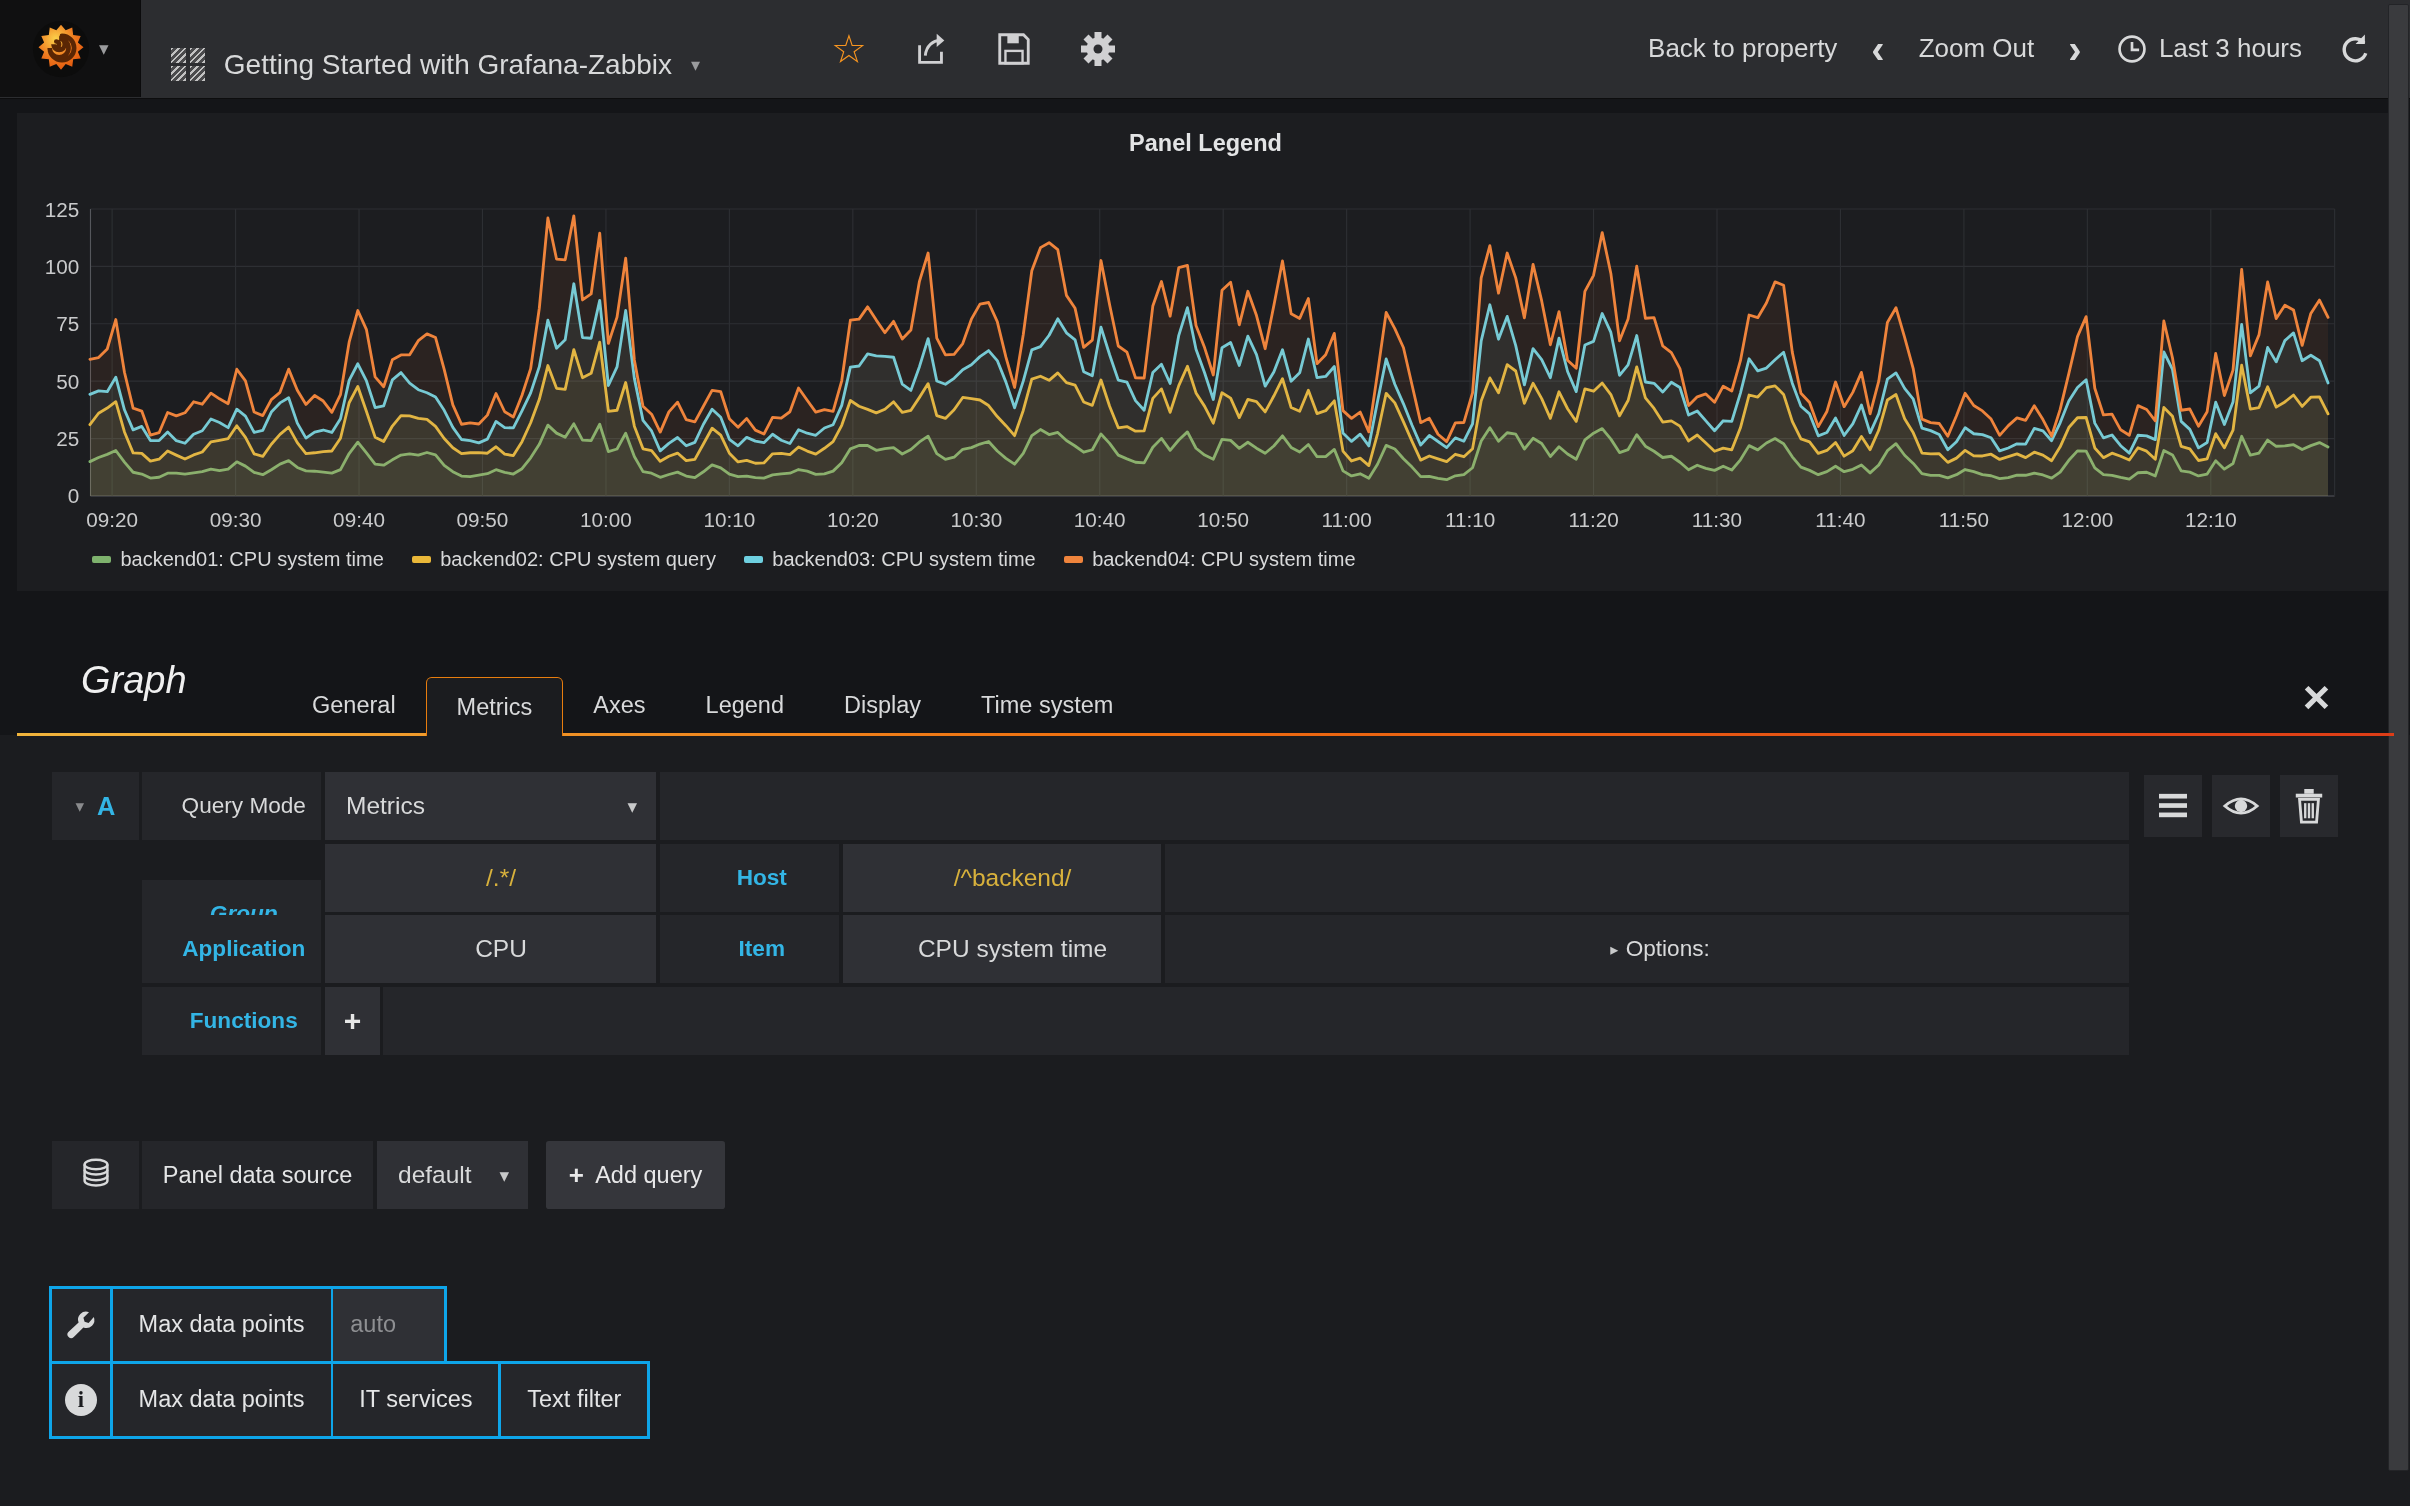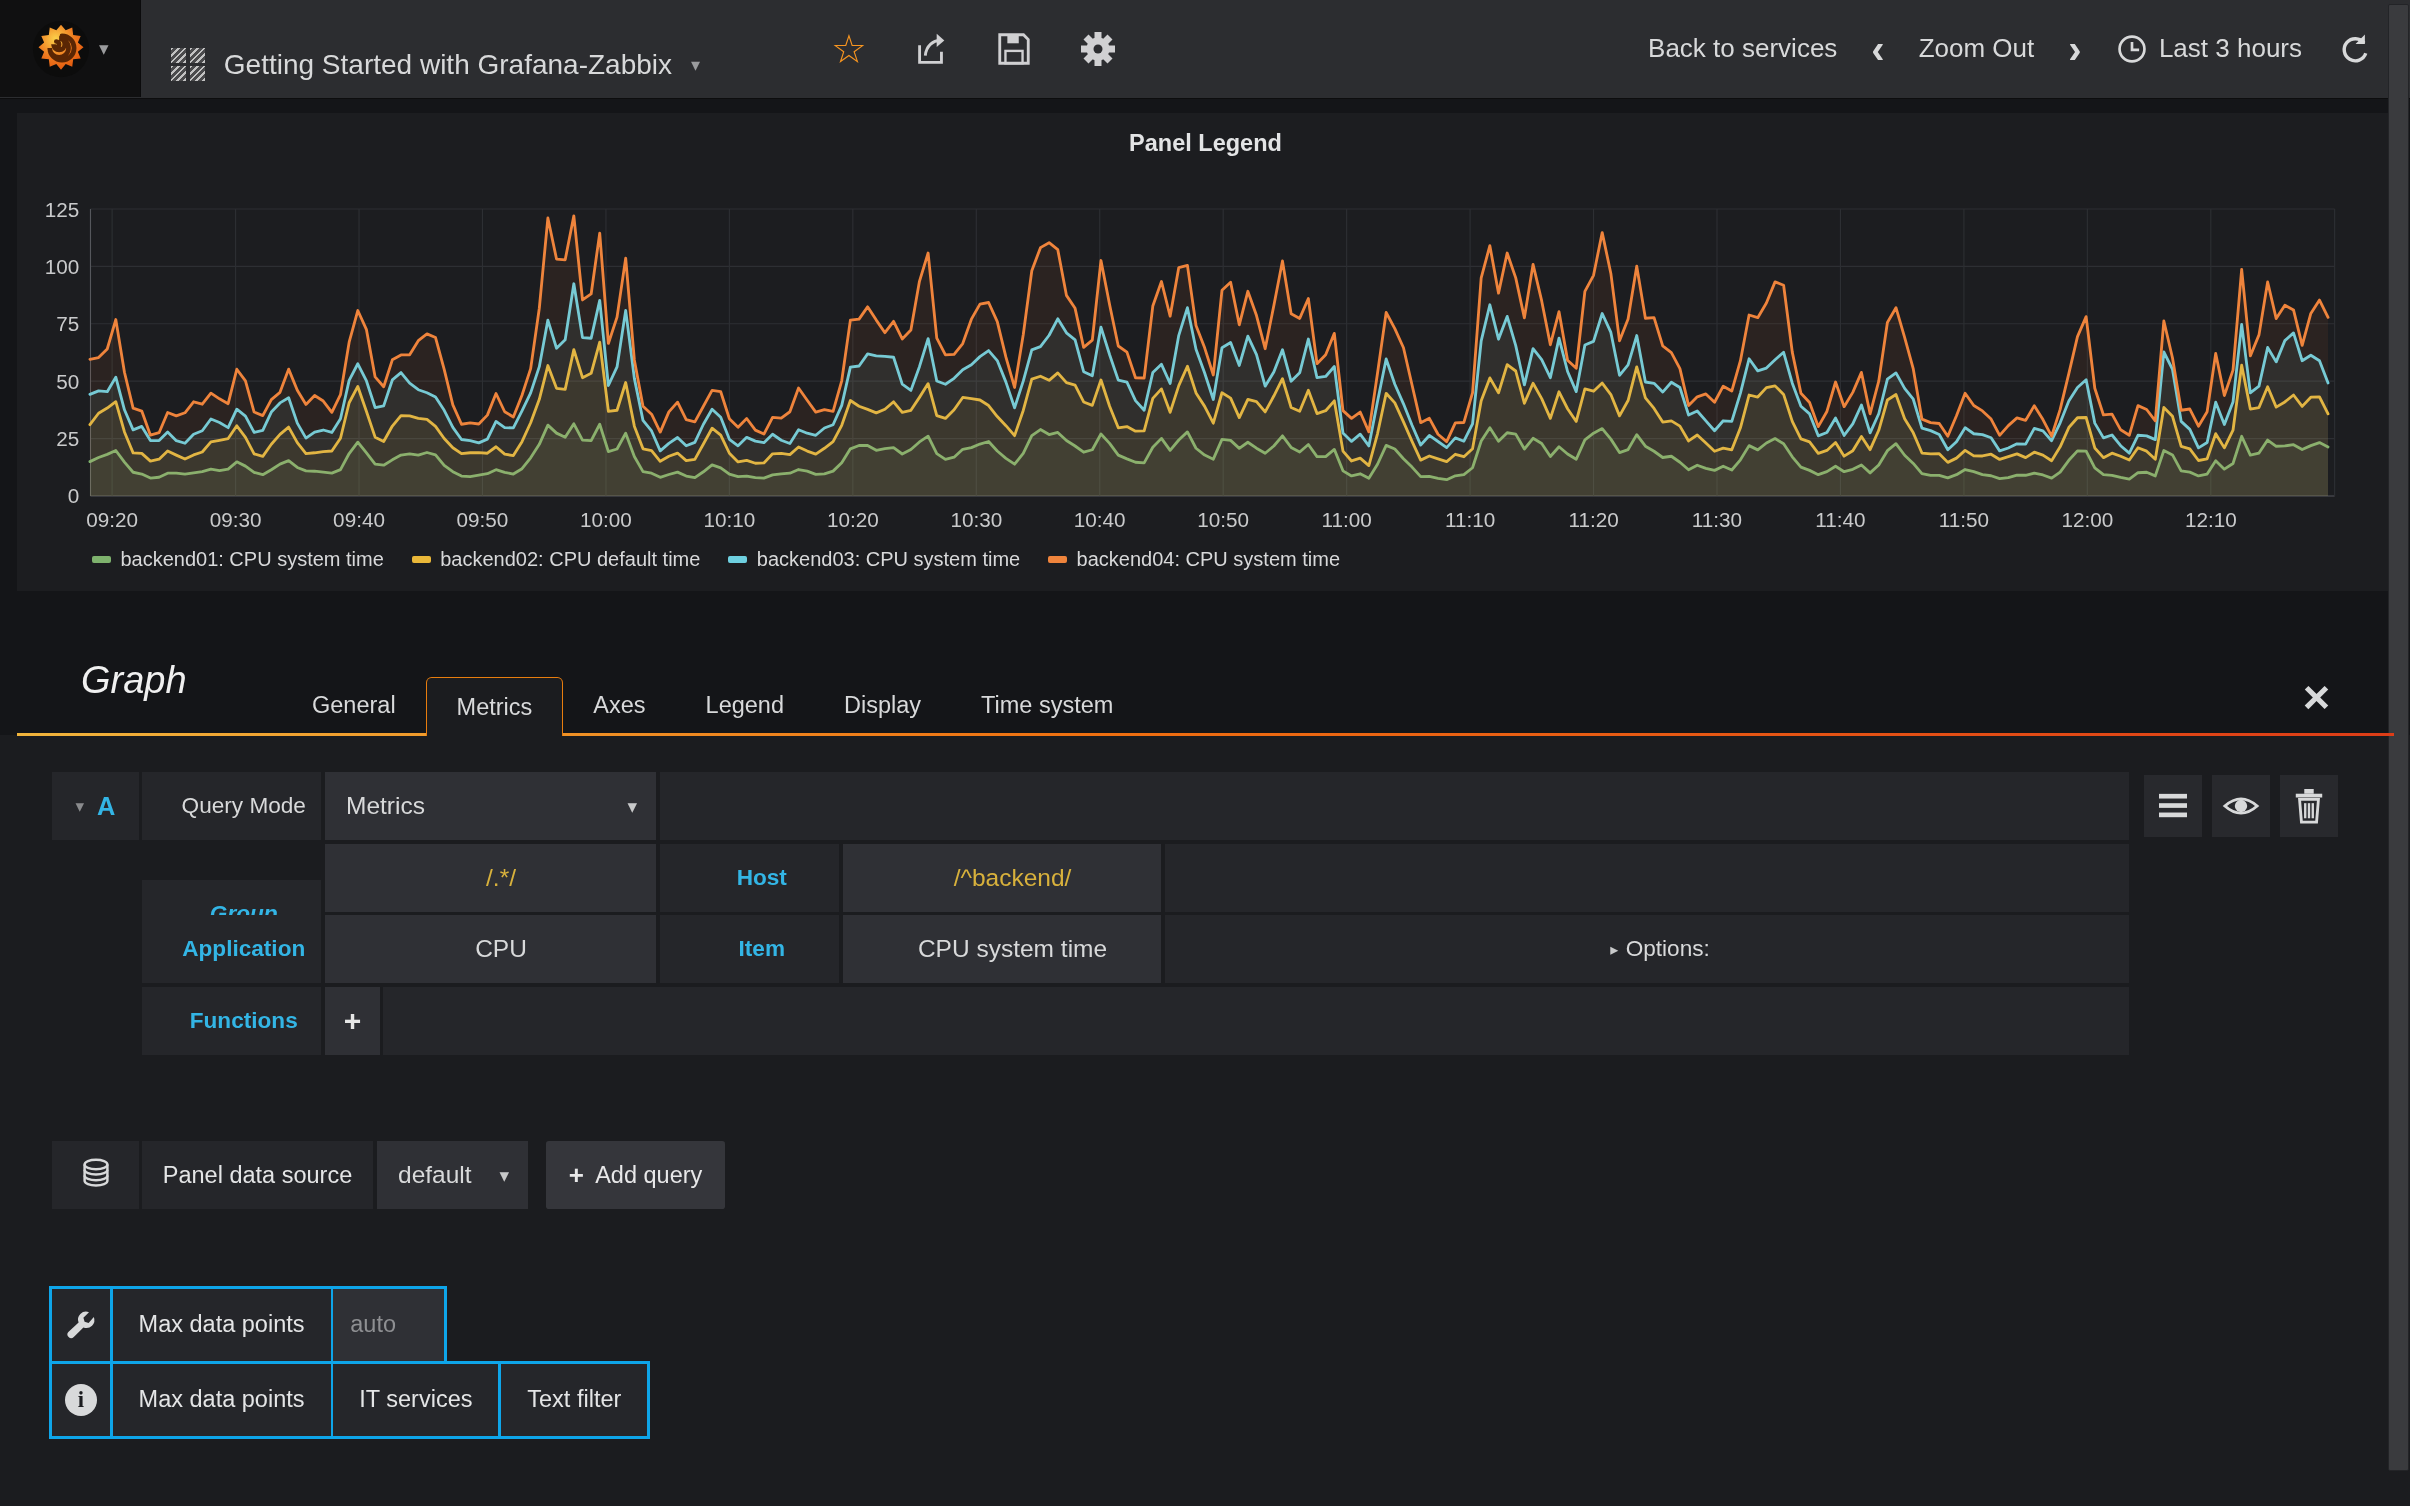--- a/index.html
+++ b/index.html
@@ -130,21 +130,21 @@
               <line x1="3" y1="20" x2="37" y2="20"></line>
             <line x1="8" y1="8" x2="32" y2="32"></line>
               <line x1="32" y1="8" x2="8" y2="32"></line>
           </g>
           <circle cx="20" cy="20" r="11.5" fill="#d0d0d2"></circle>
           <circle cx="20" cy="20" r="4.5" fill="#2c2d30"></circle>
         </svg>
       </span>
     </div>
     <div class="nav-right">
-      <span class="nav-text">Back to services</span>
+      <span class="nav-text">Back to property</span>
       <span class="chev">‹</span>
       <span class="nav-text">Zoom Out</span>
       <span class="chev">›</span>
       <span class="time-group">
         <span>
           <svg class="ic" width="32" height="32" viewBox="0 0 36 36" fill="none" stroke="#d8d9da" stroke-width="3">
             <circle cx="18" cy="18" r="14"></circle>
             <path d="M18 10 v9 h8"></path>
           </svg>
         </span>
@@ -221,21 +221,21 @@
         <polygon points="76.4,261.8 85.6,259.9 94.8,250.8 103.9,219.5 113.1,275.5 122.3,313.7 131.5,316.8 140.7,342.4 149.9,339.8 159.0,318.3 168.2,321.9 177.4,318.6 186.6,306.9 195.8,309.5 205.0,297.7 214.1,303.8 223.3,308.9 232.5,272.3 241.7,284.7 250.9,317.8 260.1,321.6 269.2,304.6 278.4,296.9 287.6,272.2 296.8,294.6 306.0,309.7 315.2,300.3 324.4,306.1 333.5,318.1 342.7,299.3 351.9,243.6 361.1,209.9 370.3,230.3 379.5,280.5 388.6,290.9 397.8,262.3 407.0,257.1 416.2,256.9 425.4,242.0 434.6,234.7 443.7,238.6 452.9,272.4 462.1,310.2 471.3,330.8 480.5,329.3 489.7,330.5 498.8,321.1 508.0,298.1 517.2,317.5 526.4,323.0 535.6,299.9 544.8,271.7 554.0,207.5 563.1,111.6 572.3,155.2 581.5,156.0 590.7,109.3 599.9,198.7 609.1,192.3 618.2,127.7 627.4,244.9 636.6,216.9 645.8,154.2 655.0,262.4 664.2,311.7 673.3,320.1 682.5,339.1 691.7,317.6 700.9,307.3 710.1,325.9 719.3,328.2 728.4,311.7 737.6,294.8 746.8,296.2 756.0,324.9 765.2,333.9 774.4,324.7 783.6,337.0 792.7,341.2 801.9,323.4 811.1,324.2 820.3,317.5 829.5,292.3 838.7,305.3 847.8,317.9 857.0,315.3 866.2,317.0 875.4,284.6 884.6,220.1 893.8,219.1 902.9,206.0 912.1,220.1 921.3,233.5 930.5,221.4 939.7,240.1 948.9,230.6 958.0,178.9 967.2,148.8 976.4,239.3 985.6,257.1 994.8,256.6 1004.0,245.0 1013.2,219.1 1022.3,203.1 1031.5,201.4 1040.7,221.8 1049.9,259.5 1059.1,291.7 1068.3,235.7 1077.4,167.6 1086.6,143.1 1095.8,137.8 1105.0,145.2 1114.2,193.8 1123.4,207.6 1132.5,249.1 1141.7,241.4 1150.9,156.8 1160.1,203.8 1169.3,247.6 1178.5,254.1 1187.6,281.4 1196.8,281.6 1206.0,205.2 1215.2,179.1 1224.4,216.0 1233.6,164.3 1242.8,161.9 1251.9,225.8 1261.1,249.6 1270.3,278.4 1279.5,188.4 1288.7,179.9 1297.9,225.1 1307.0,189.5 1316.2,215.3 1325.4,250.5 1334.6,204.9 1343.8,157.3 1353.0,213.3 1362.1,218.3 1371.3,197.2 1380.5,266.4 1389.7,256.9 1398.9,234.2 1408.1,316.3 1417.2,324.5 1426.4,317.8 1435.6,338.9 1444.8,276.5 1454.0,212.0 1463.2,229.2 1472.4,249.5 1481.5,289.1 1490.7,329.1 1499.9,324.5 1509.1,341.4 1518.3,349.3 1527.5,329.4 1536.6,328.9 1545.8,297.5 1555.0,175.1 1564.2,141.0 1573.4,191.5 1582.6,148.8 1591.7,175.2 1600.9,217.7 1610.1,160.9 1619.3,199.7 1628.5,246.3 1637.7,211.2 1646.8,262.8 1656.0,271.3 1665.2,189.6 1674.4,172.5 1683.6,127.1 1692.8,170.5 1702.0,242.1 1711.1,219.0 1720.3,162.8 1729.5,218.1 1738.7,217.5 1747.9,247.5 1757.1,254.6 1766.2,271.7 1775.4,310.9 1784.6,301.6 1793.8,298.6 1803.0,307.4 1812.2,290.3 1821.3,295.5 1830.5,263.2 1839.7,214.7 1848.9,217.5 1858.1,202.0 1867.3,179.5 1876.4,183.1 1885.6,254.1 1894.8,297.9 1904.0,307.6 1913.2,333.3 1922.4,317.2 1931.6,285.9 1940.7,312.1 1949.9,296.9 1959.1,275.7 1968.3,319.7 1977.5,285.0 1986.7,222.6 1995.8,206.9 2005.0,238.4 2014.2,272.0 2023.4,325.4 2032.6,329.1 2041.8,330.0 2050.9,343.6 2060.1,321.8 2069.3,297.8 2078.5,310.8 2087.7,316.6 2096.9,325.3 2106.0,342.6 2115.2,332.2 2124.4,324.0 2133.6,326.7 2142.8,311.0 2152.0,325.8 2161.2,343.5 2170.3,315.0 2179.5,276.9 2188.7,237.7 2197.9,216.4 2207.1,292.5 2216.3,320.9 2225.4,320.0 2234.6,336.7 2243.8,342.4 2253.0,311.0 2262.2,315.1 2271.4,327.1 2280.5,221.0 2289.7,260.4 2298.9,315.9 2308.1,314.6 2317.3,332.9 2326.5,317.4 2335.6,255.6 2344.8,300.3 2354.0,273.3 2363.2,166.1 2372.4,258.2 2381.6,235.8 2390.8,179.6 2399.9,218.5 2409.1,204.3 2418.3,209.3 2427.5,246.9 2436.7,213.0 2445.9,198.8 2455.0,217.1 2455.0,407 76.4,407" fill="#EF843C" fill-opacity="0.07"></polygon>
         <polyline points="76.4,261.8 85.6,259.9 94.8,250.8 103.9,219.5 113.1,275.5 122.3,313.7 131.5,316.8 140.7,342.4 149.9,339.8 159.0,318.3 168.2,321.9 177.4,318.6 186.6,306.9 195.8,309.5 205.0,297.7 214.1,303.8 223.3,308.9 232.5,272.3 241.7,284.7 250.9,317.8 260.1,321.6 269.2,304.6 278.4,296.9 287.6,272.2 296.8,294.6 306.0,309.7 315.2,300.3 324.4,306.1 333.5,318.1 342.7,299.3 351.9,243.6 361.1,209.9 370.3,230.3 379.5,280.5 388.6,290.9 397.8,262.3 407.0,257.1 416.2,256.9 425.4,242.0 434.6,234.7 443.7,238.6 452.9,272.4 462.1,310.2 471.3,330.8 480.5,329.3 489.7,330.5 498.8,321.1 508.0,298.1 517.2,317.5 526.4,323.0 535.6,299.9 544.8,271.7 554.0,207.5 563.1,111.6 572.3,155.2 581.5,156.0 590.7,109.3 599.9,198.7 609.1,192.3 618.2,127.7 627.4,244.9 636.6,216.9 645.8,154.2 655.0,262.4 664.2,311.7 673.3,320.1 682.5,339.1 691.7,317.6 700.9,307.3 710.1,325.9 719.3,328.2 728.4,311.7 737.6,294.8 746.8,296.2 756.0,324.9 765.2,333.9 774.4,324.7 783.6,337.0 792.7,341.2 801.9,323.4 811.1,324.2 820.3,317.5 829.5,292.3 838.7,305.3 847.8,317.9 857.0,315.3 866.2,317.0 875.4,284.6 884.6,220.1 893.8,219.1 902.9,206.0 912.1,220.1 921.3,233.5 930.5,221.4 939.7,240.1 948.9,230.6 958.0,178.9 967.2,148.8 976.4,239.3 985.6,257.1 994.8,256.6 1004.0,245.0 1013.2,219.1 1022.3,203.1 1031.5,201.4 1040.7,221.8 1049.9,259.5 1059.1,291.7 1068.3,235.7 1077.4,167.6 1086.6,143.1 1095.8,137.8 1105.0,145.2 1114.2,193.8 1123.4,207.6 1132.5,249.1 1141.7,241.4 1150.9,156.8 1160.1,203.8 1169.3,247.6 1178.5,254.1 1187.6,281.4 1196.8,281.6 1206.0,205.2 1215.2,179.1 1224.4,216.0 1233.6,164.3 1242.8,161.9 1251.9,225.8 1261.1,249.6 1270.3,278.4 1279.5,188.4 1288.7,179.9 1297.9,225.1 1307.0,189.5 1316.2,215.3 1325.4,250.5 1334.6,204.9 1343.8,157.3 1353.0,213.3 1362.1,218.3 1371.3,197.2 1380.5,266.4 1389.7,256.9 1398.9,234.2 1408.1,316.3 1417.2,324.5 1426.4,317.8 1435.6,338.9 1444.8,276.5 1454.0,212.0 1463.2,229.2 1472.4,249.5 1481.5,289.1 1490.7,329.1 1499.9,324.5 1509.1,341.4 1518.3,349.3 1527.5,329.4 1536.6,328.9 1545.8,297.5 1555.0,175.1 1564.2,141.0 1573.4,191.5 1582.6,148.8 1591.7,175.2 1600.9,217.7 1610.1,160.9 1619.3,199.7 1628.5,246.3 1637.7,211.2 1646.8,262.8 1656.0,271.3 1665.2,189.6 1674.4,172.5 1683.6,127.1 1692.8,170.5 1702.0,242.1 1711.1,219.0 1720.3,162.8 1729.5,218.1 1738.7,217.5 1747.9,247.5 1757.1,254.6 1766.2,271.7 1775.4,310.9 1784.6,301.6 1793.8,298.6 1803.0,307.4 1812.2,290.3 1821.3,295.5 1830.5,263.2 1839.7,214.7 1848.9,217.5 1858.1,202.0 1867.3,179.5 1876.4,183.1 1885.6,254.1 1894.8,297.9 1904.0,307.6 1913.2,333.3 1922.4,317.2 1931.6,285.9 1940.7,312.1 1949.9,296.9 1959.1,275.7 1968.3,319.7 1977.5,285.0 1986.7,222.6 1995.8,206.9 2005.0,238.4 2014.2,272.0 2023.4,325.4 2032.6,329.1 2041.8,330.0 2050.9,343.6 2060.1,321.8 2069.3,297.8 2078.5,310.8 2087.7,316.6 2096.9,325.3 2106.0,342.6 2115.2,332.2 2124.4,324.0 2133.6,326.7 2142.8,311.0 2152.0,325.8 2161.2,343.5 2170.3,315.0 2179.5,276.9 2188.7,237.7 2197.9,216.4 2207.1,292.5 2216.3,320.9 2225.4,320.0 2234.6,336.7 2243.8,342.4 2253.0,311.0 2262.2,315.1 2271.4,327.1 2280.5,221.0 2289.7,260.4 2298.9,315.9 2308.1,314.6 2317.3,332.9 2326.5,317.4 2335.6,255.6 2344.8,300.3 2354.0,273.3 2363.2,166.1 2372.4,258.2 2381.6,235.8 2390.8,179.6 2399.9,218.5 2409.1,204.3 2418.3,209.3 2427.5,246.9 2436.7,213.0 2445.9,198.8 2455.0,217.1" fill="none" stroke="#EF843C" stroke-width="3" stroke-linejoin="round" stroke-linecap="round"></polyline>
       </svg>
     <div class="legend" id="legend">
         <div class="legend-item">
           <span class="legend-swatch" style="background: rgb(126, 178, 109);"></span>
           <span class="legend-label">backend01: CPU system time</span>
         </div>
         <div class="legend-item">
           <span class="legend-swatch" style="background: rgb(234, 184, 57);"></span>
-          <span class="legend-label">backend02: CPU default time</span>
+          <span class="legend-label">backend02: CPU system query</span>
         </div>
         <div class="legend-item">
           <span class="legend-swatch" style="background: rgb(110, 208, 224);"></span>
           <span class="legend-label">backend03: CPU system time</span>
         </div>
         <div class="legend-item">
           <span class="legend-swatch" style="background: rgb(239, 132, 60);"></span>
           <span class="legend-label">backend04: CPU system time</span>
         </div>
       </div>

